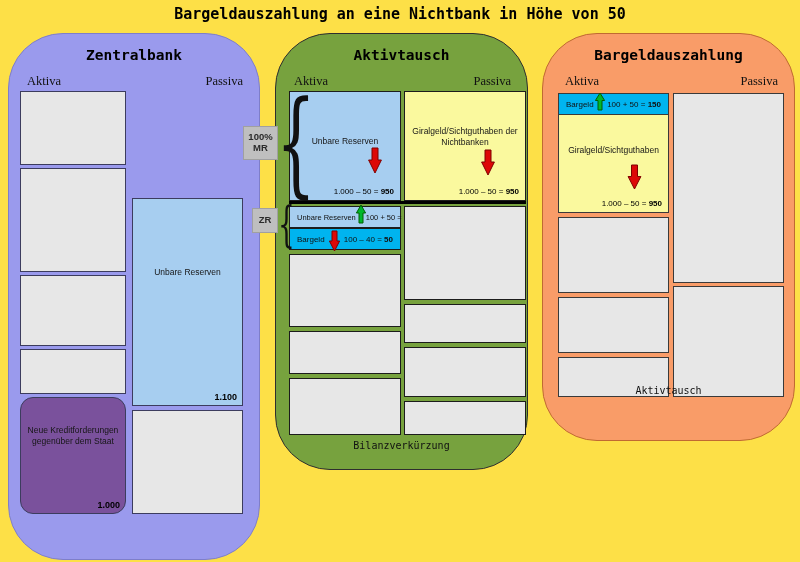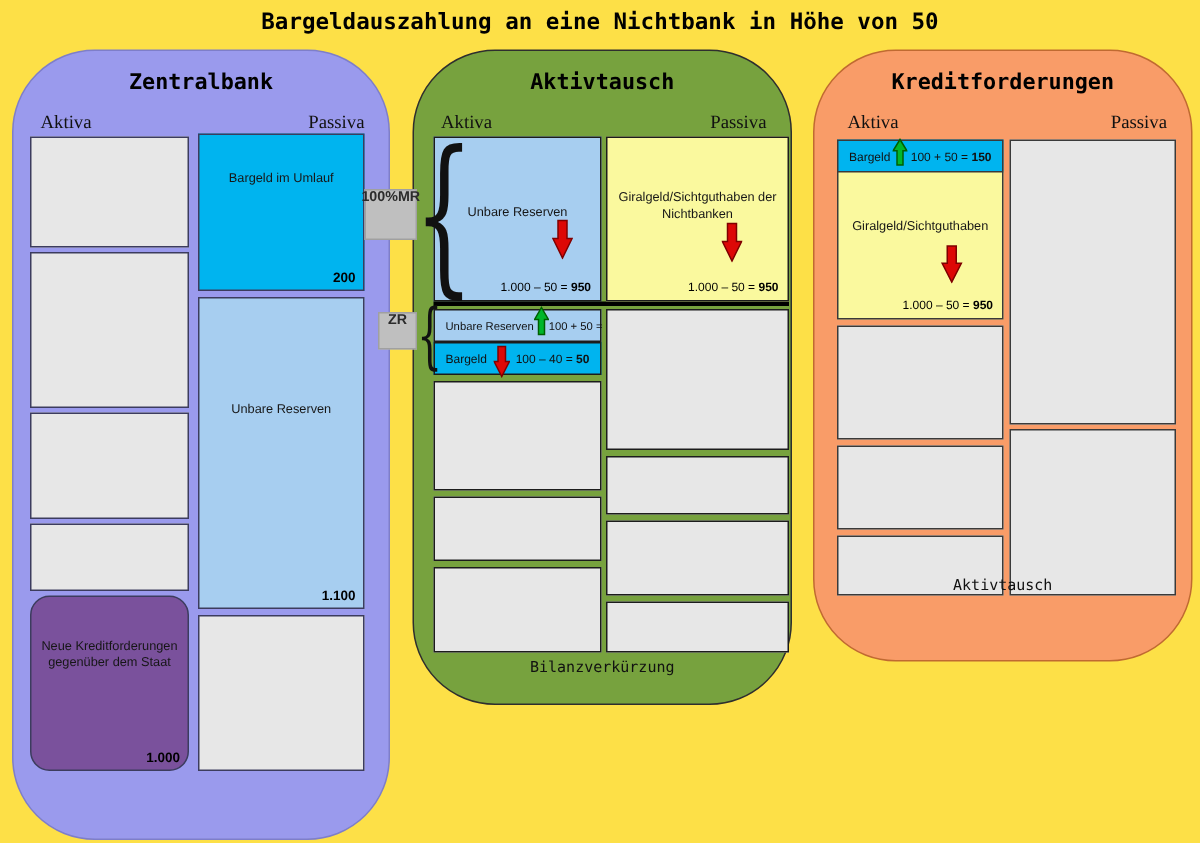--- a/index.html
+++ b/index.html
@@ -28,21 +28,21 @@
   .box-label{position:absolute;left:0;width:100%;text-align:center;font-size:8.5px;color:#161616;line-height:1.25;}
   .box-label.pad{left:5%;width:90%;}
   .value{position:absolute;right:5px;bottom:3px;font-size:9px;font-weight:bold;color:#000;}
   .formula{position:absolute;right:6px;bottom:4px;font-size:8px;color:#000;}
   .res{font-weight:bold;}
   .arrow{position:absolute;}
   .flexrow{display:flex;align-items:center;justify-content:space-between;padding:10px 7px;font-size:8px;color:#111;}
   .flexrow .rl{white-space:nowrap;}
   .flexrow .rf{white-space:nowrap;}
   .badge{position:absolute;background:#BFBFBF;border:1px solid #a0a0a0;color:#2b2b2b;
-         font-weight:bold;font-size:9.5px;text-align:center;display:flex;flex-direction:row;
+         font-weight:bold;font-size:9.5px;text-align:center;display:flex;flex-direction:column;
          justify-content:center;line-height:1.15;}
   .brace{position:absolute;font-family:"DejaVu Serif",serif;color:#111;
          transform:scaleX(0.55);transform-origin:left center;font-weight:normal;}
   .blackline{position:absolute;background:#000;}
 </style>
 </head>
 <body>
 
 <div class="stage">
 
@@ -55,24 +55,20 @@
 
     <div class="box gray" style="left:11px;top:57px;width:106px;height:74px"></div>
     <div class="box gray" style="left:11px;top:134px;width:106px;height:104px"></div>
     <div class="box gray" style="left:11px;top:241px;width:106px;height:71px"></div>
     <div class="box gray" style="left:11px;top:315px;width:106px;height:45px"></div>
     <div class="box purple" style="left:11px;top:363px;width:106px;height:117px">
       <div class="box-label pad" style="top:27px">Neue Kreditforderungen gegenüber dem Staat</div>
       <div class="value">1.000</div>
     </div>
 
-    <div class="box cyan" style="left:123px;top:55px;width:111px;height:105px">
-      <div class="box-label" style="top:23px">Bargeld im Umlauf</div>
-      <div class="value">200</div>
-    </div>
     <div class="box lblue" style="left:123px;top:164px;width:111px;height:208px">
       <div class="box-label" style="top:68px">Unbare Reserven</div>
       <div class="value">1.100</div>
     </div>
     <div class="box gray" style="left:123px;top:376px;width:111px;height:104px"></div>
   </section>
 
   <section class="panel panel-bk">
     <div class="panel-title">Aktivtausch</div>
     <div class="col-label l">Aktiva</div>
@@ -133,21 +129,21 @@
     </div>
     <div class="box gray" style="left:128px;top:172px;width:122px;height:94px"></div>
     <div class="box gray" style="left:128px;top:270px;width:122px;height:39px"></div>
     <div class="box gray" style="left:128px;top:313px;width:122px;height:50px"></div>
     <div class="box gray" style="left:128px;top:367px;width:122px;height:34px"></div>
 
     <div class="panel-footer" style="top:406px">Bilanzverkürzung</div>
   </section>
 
   <section class="panel panel-nb">
-    <div class="panel-title">Kreditforderungen</div>
+    <div class="panel-title">Bargeldauszahlung</div>
     <div class="col-label l" style="left:22px">Aktiva</div>
     <div class="col-label r">Passiva</div>
 
     <div class="box cyan flexrow" style="left:15px;top:59px;width:111px;height:18px">
       <span class="rl">Bargeld</span>
       <span style="margin-top:-4px">
         <svg width="10" height="19" viewBox="0 0 10 19">
             <polygon points="5,1 9.6,8.5 7,8.5 7,18 3,18 3,8.5 0.4,8.5" fill="#00B72B" stroke="#005f00" stroke-width="1"></polygon>
           </svg>
       </span>

